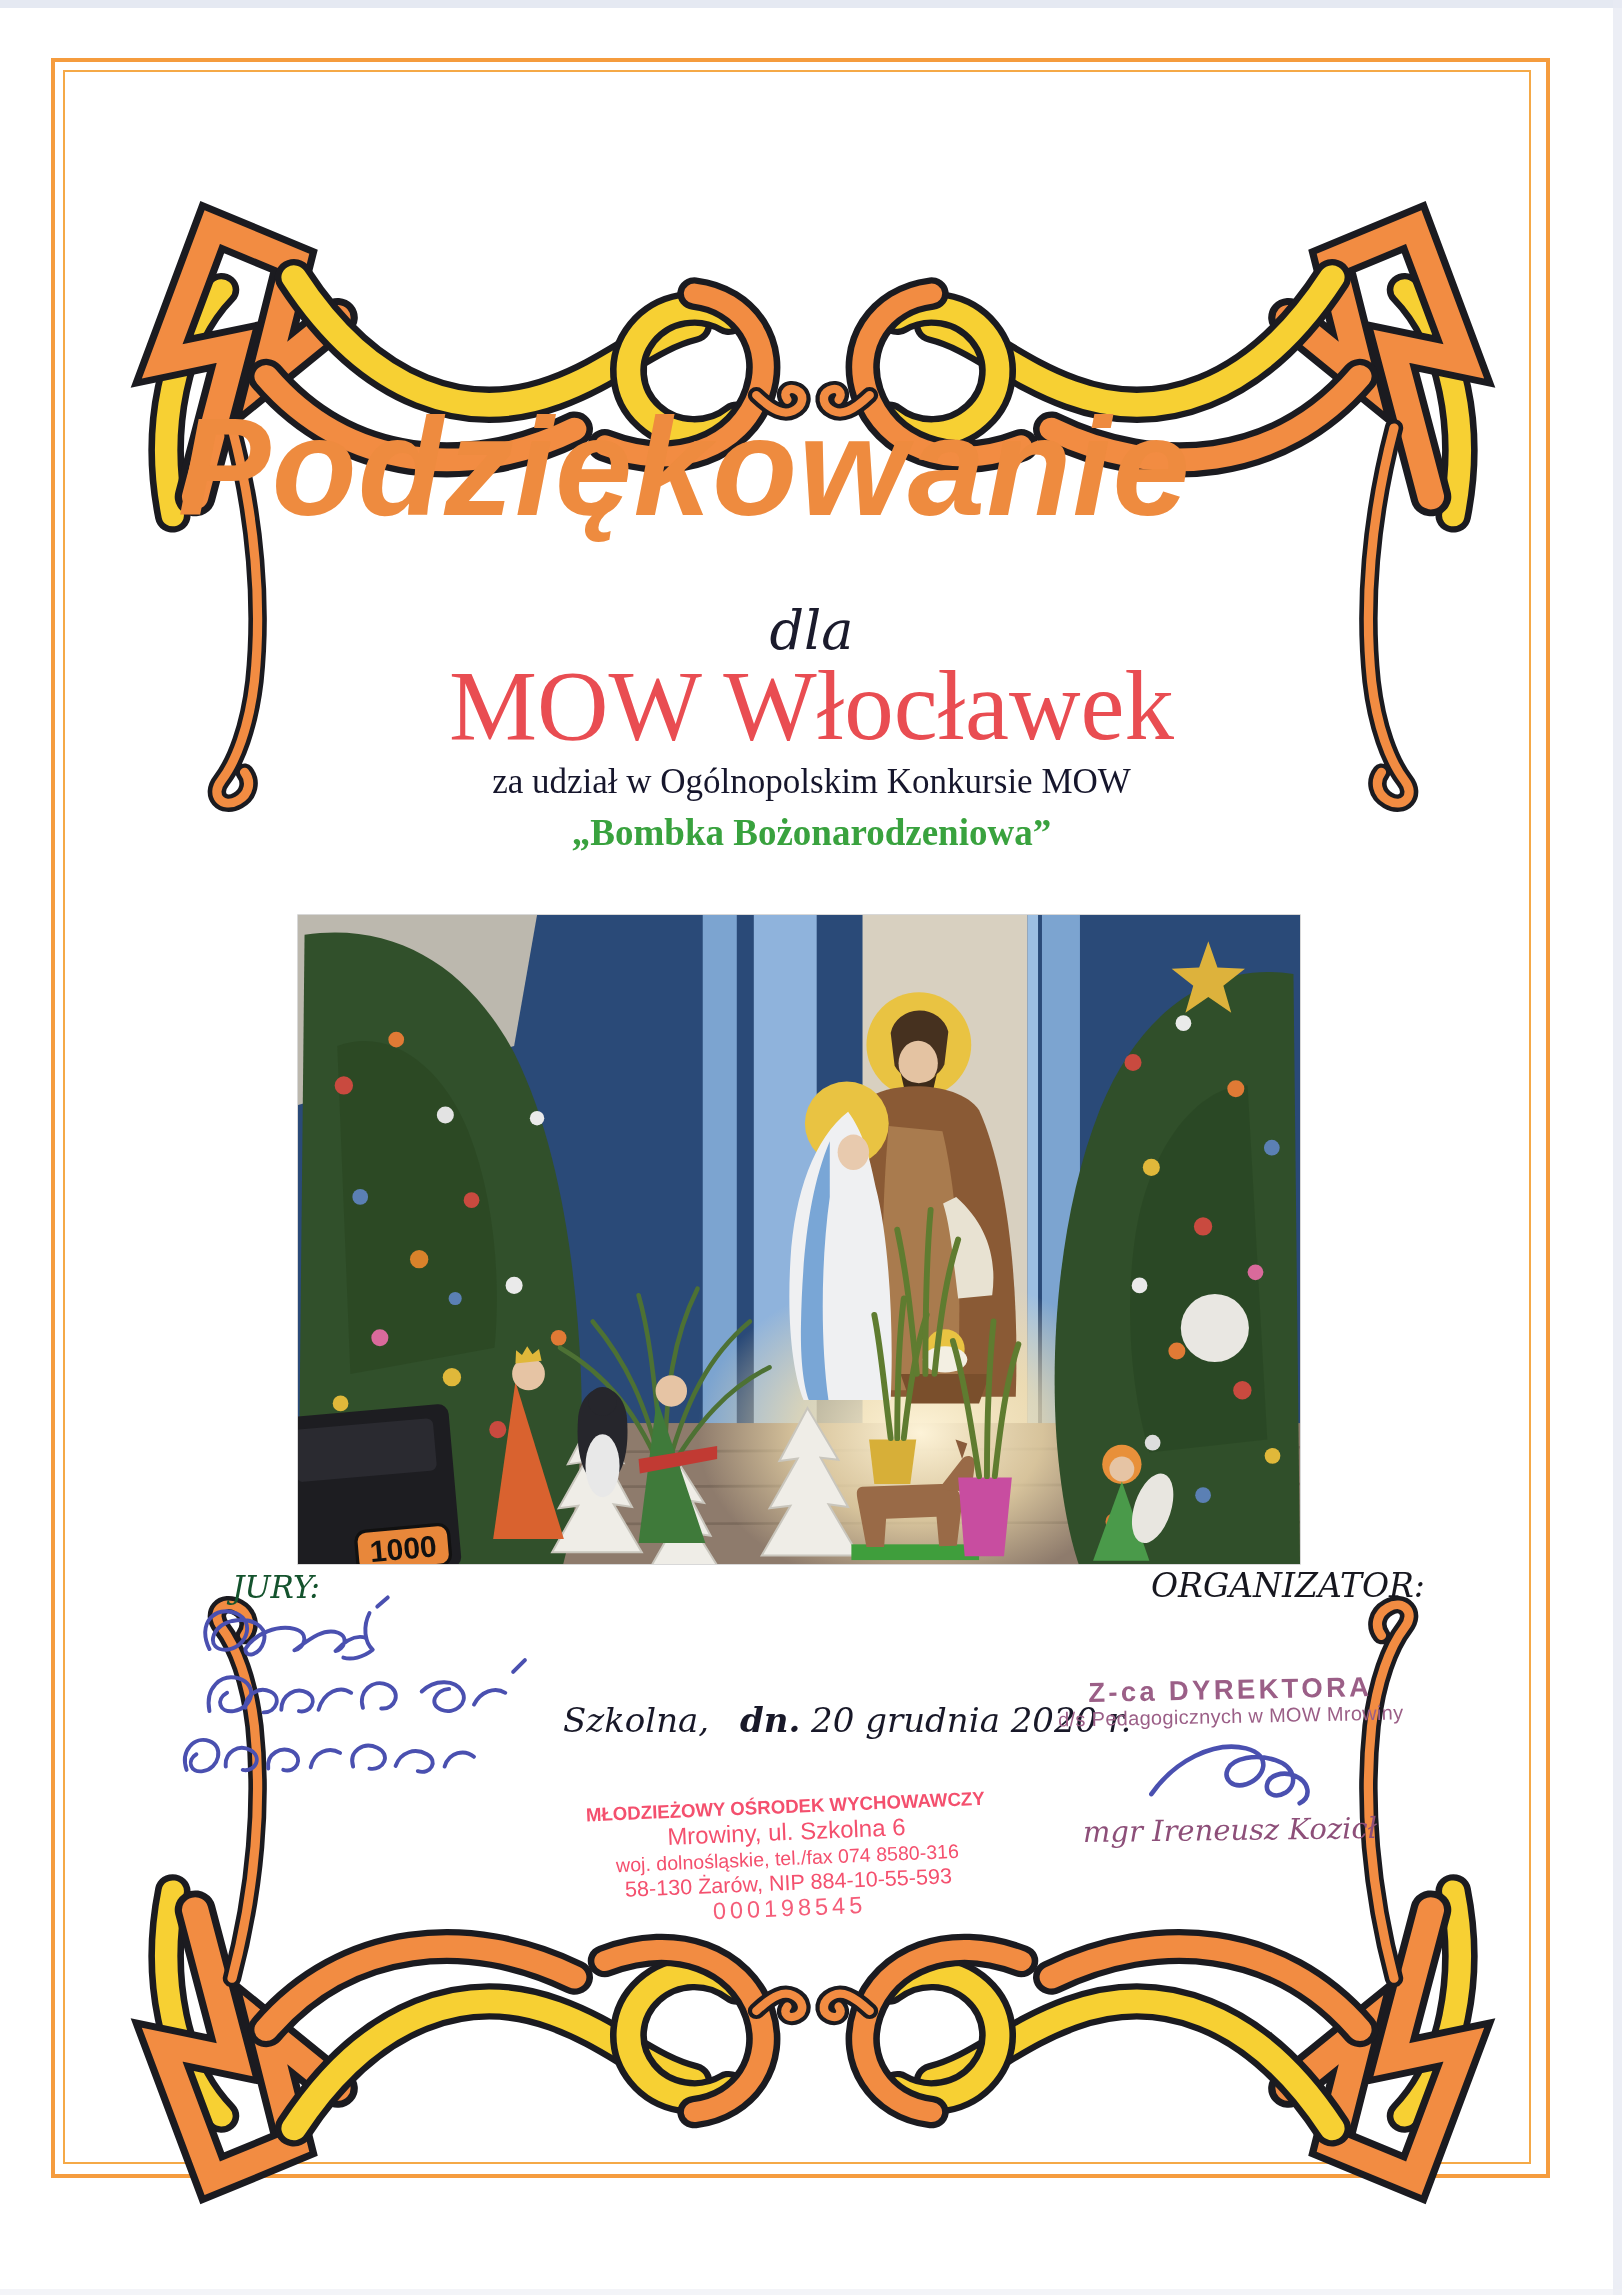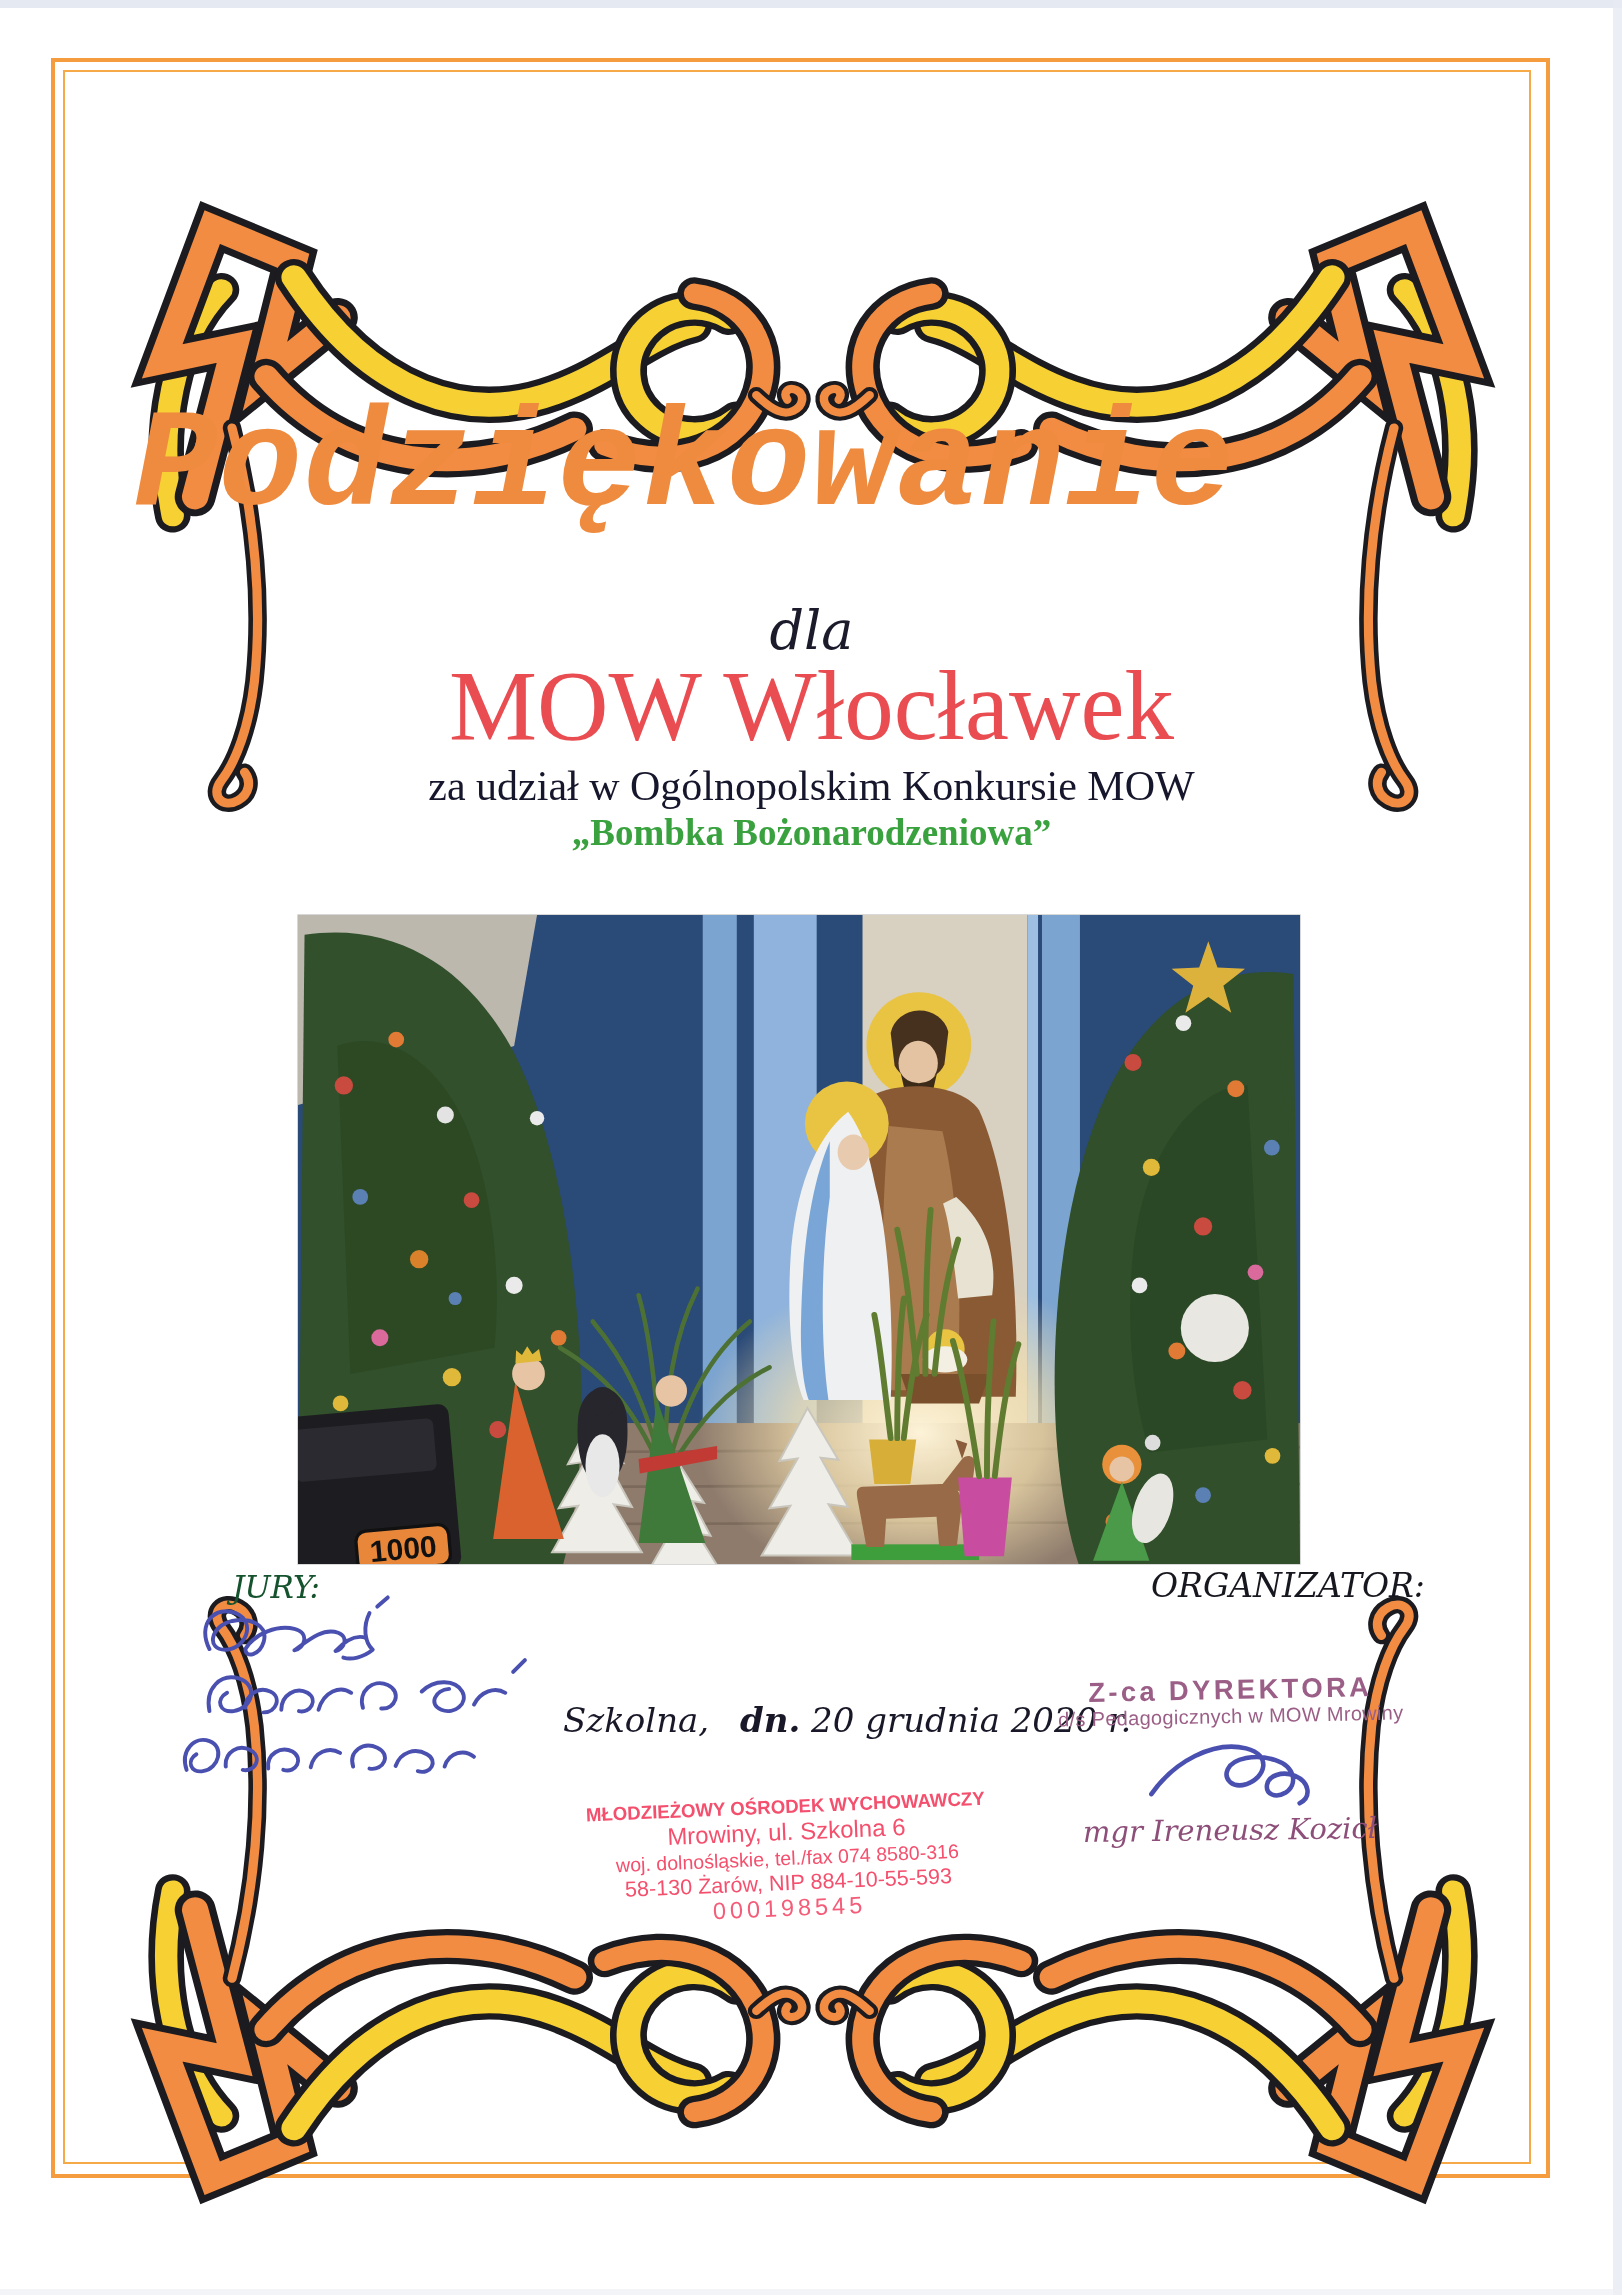--- a/index.html
+++ b/index.html
@@ -18,28 +18,28 @@
   .border-outer{left:51px;top:58px;width:1491px;height:2112px;border:4.6px solid #f59c3e;}
   .border-inner{left:63px;top:70px;width:1464px;height:2090px;border:2px solid #f5a947;}
   
   .orn-top{left:95px;top:128px;width:1436px;height:690px;}
   .orn-bottom{left:95px;top:1590px;width:1436px;height:687px;transform:scaleY(-1);}
   .rk{fill:none;stroke:#1b1b20;stroke-linejoin:miter;stroke-miterlimit:8;stroke-linecap:round;}
   .ro{fill:none;stroke:#f28c42;stroke-linejoin:miter;stroke-miterlimit:8;stroke-linecap:round;}
   .ry{fill:none;stroke:#f7d033;stroke-linejoin:miter;stroke-miterlimit:8;stroke-linecap:round;}
   
   .title{left:0;top:391px;width:1369px;text-align:center;
-    font-family:Liberation Mono, monospace;font-style:italic;font-weight:bold;
+    font-family:Liberation Sans, sans-serif;font-style:italic;font-weight:bold;
     font-size:139px;line-height:1.1;color:#ee8b3f;letter-spacing:1.3px;}
   .dla{left:0;top:599px;width:1623px;text-align:center;
     font-family:"DejaVu Serif", serif;font-style:italic;font-size:54px;color:#1b1b2c;}
   .recipient-name{left:0;top:656px;width:1623px;text-align:center;
     font-family:"Liberation Serif", serif;font-weight:normal;font-size:99px;line-height:1;color:#e94d52;}
   .reason-line{left:0;top:762px;width:1623px;text-align:center;
-    font-family:"Liberation Serif", serif;font-size:42px;color:#16162c;}
+    font-family:"Liberation Serif", serif;font-size:35px;color:#16162c;}
   .contest-name{left:0;top:811px;width:1623px;text-align:center;
     font-family:"Liberation Serif", serif;font-weight:bold;font-size:37px;color:#39a23e;}
   .photo{left:298px;top:915px;width:1002px;height:649px;background:#2a4a78;box-shadow:0 0 0 0.7px #c8c8c8;}
   .photo svg{width:100%;height:100%;display:block;}
   .jury-label{left:232px;top:1569px;width:262px;
     font-family:"DejaVu Serif", serif;font-style:italic;font-size:31px;color:#14532d;}
   .organizer-label{left:1107px;top:1566px;width:288px;
     font-family:"DejaVu Serif", serif;font-style:italic;font-size:33px;color:#17171f;margin-left:44px;}
   .jury-signature{left:147px;top:1587px;width:458px;height:209px;}
   .date-line{left:563px;top:1700px;width:517px;text-align:center;

